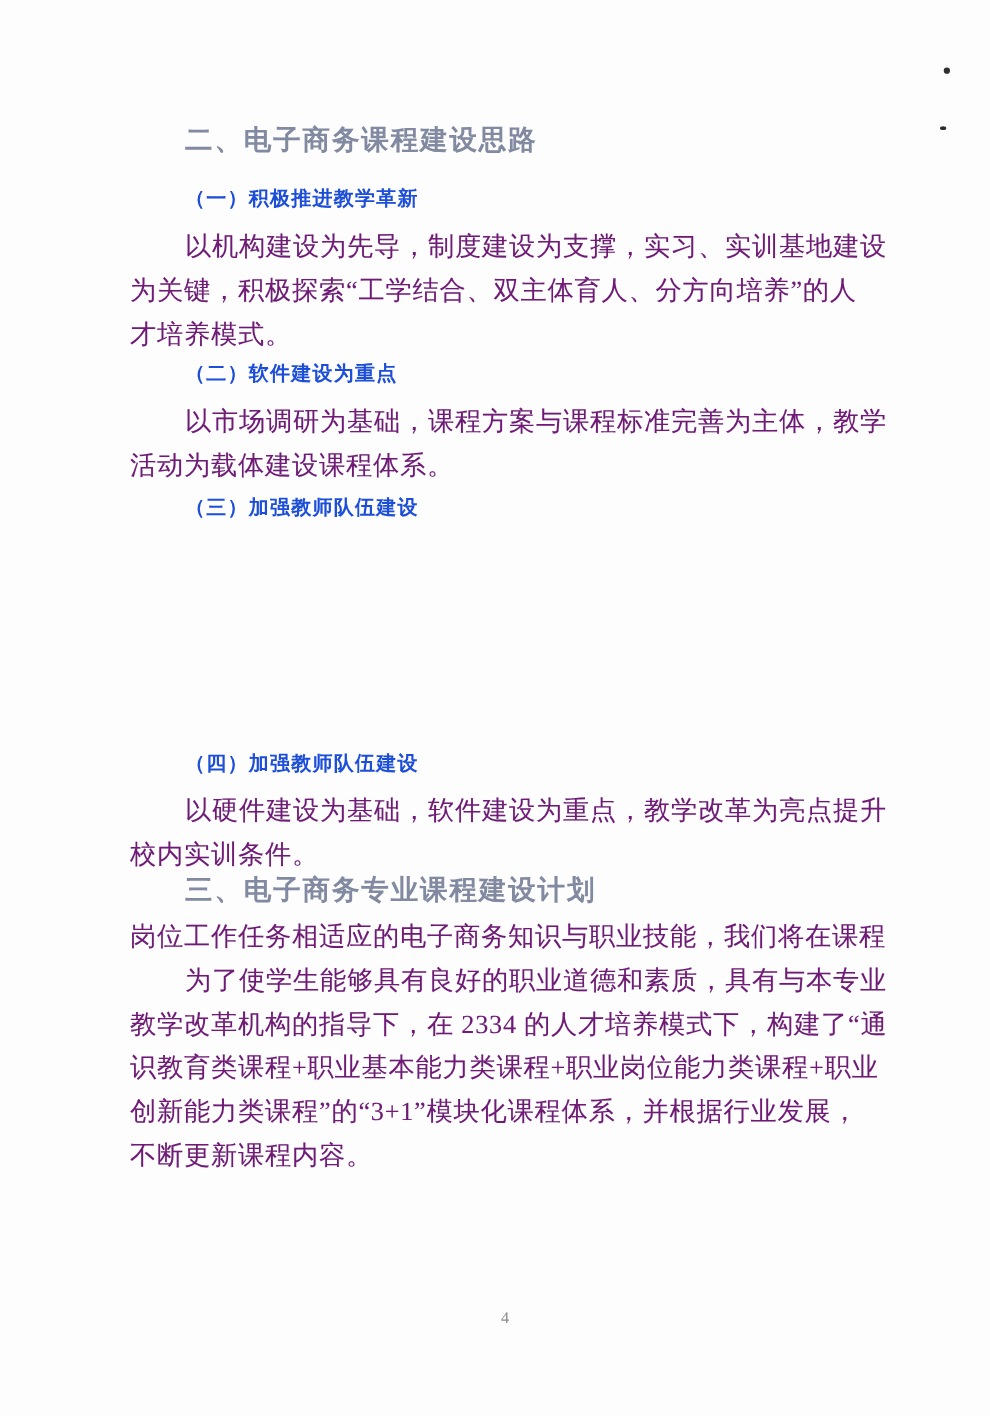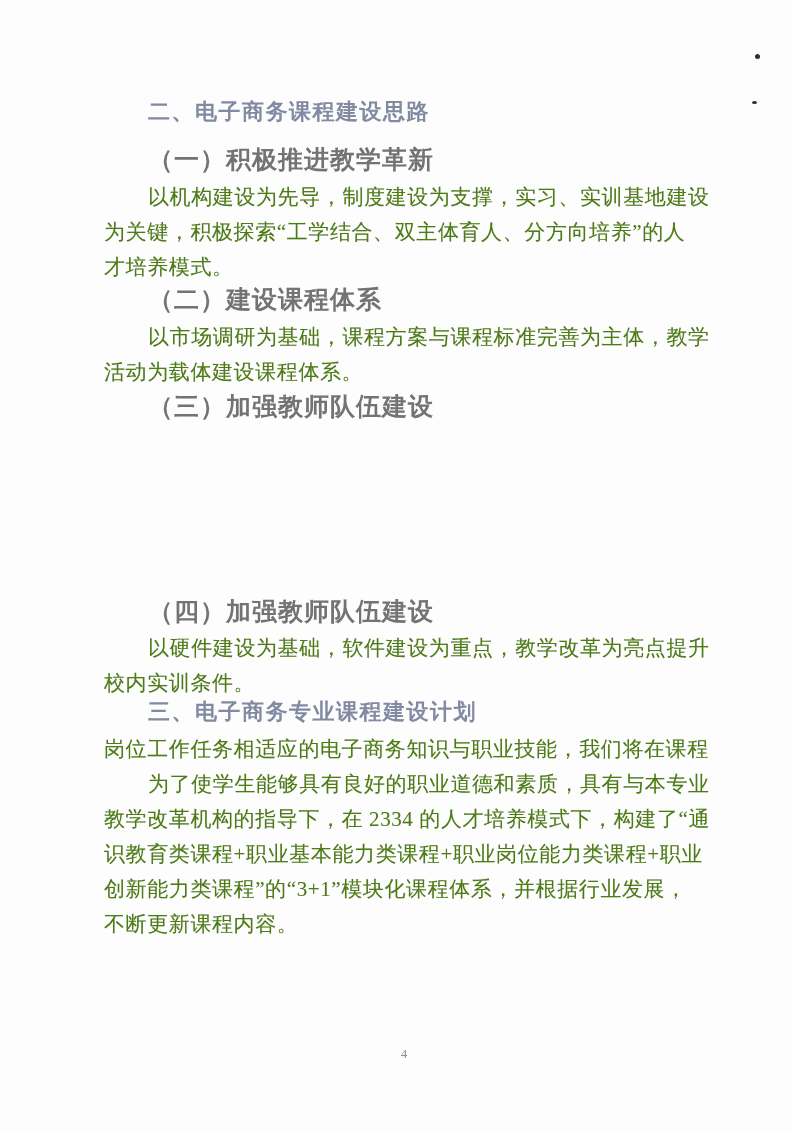--- a/index.html
+++ b/index.html
@@ -29,34 +29,34 @@
     color: #828aa1;
     letter-spacing: 1.5px;
     padding-left: 44px;
     white-space: nowrap;
   }
 
   
   .h-sub {
     font-family: "Liberation Serif", serif;
     font-weight: bold;
-    font-size: 25px;
+    font-size: 16px;
     line-height: 27px;
-    color: #737373;
+    color: #1d4ed8;
     letter-spacing: 1px;
     padding-left: 44px;
     white-space: nowrap;
   }
 
   
   .para .line {
     font-size: 21px;
     line-height: 35px;
     height: 35px;
-    color: #4d7c0f;
+    color: #701a75;
     letter-spacing: 0.6px;
     white-space: nowrap;
     text-shadow: 0 0 0.7px rgba(144, 151, 173, 0.45);
   }
   .para .line.first { text-indent: 44px; }
 
   .pagenum {
     position: absolute;
     top: 1046px;
     left: 104px;
@@ -83,21 +83,21 @@
   <div class="block h-main" style="top:98px">二、电子商务课程建设思路</div>
 
   <div class="block h-sub" style="top:146px">（一）积极推进教学革新</div>
 
   <div class="block para" style="top:180px">
     <div class="line first">以机构建设为先导，制度建设为支撑，实习、实训基地建设</div>
     <div class="line">为关键，积极探索“工学结合、双主体育人、分方向培养”的人</div>
     <div class="line">才培养模式。</div>
   </div>
 
-  <div class="block h-sub" style="top:286px">（二）建设课程体系</div>
+  <div class="block h-sub" style="top:286px">（二）软件建设为重点</div>
 
   <div class="block para" style="top:320px">
     <div class="line first">以市场调研为基础，课程方案与课程标准完善为主体，教学</div>
     <div class="line">活动为载体建设课程体系。</div>
   </div>
 
   <div class="block h-sub" style="top:393px">（三）加强教师队伍建设</div>
 
 
   <div class="block h-sub" style="top:598px">（四）加强教师队伍建设</div>

